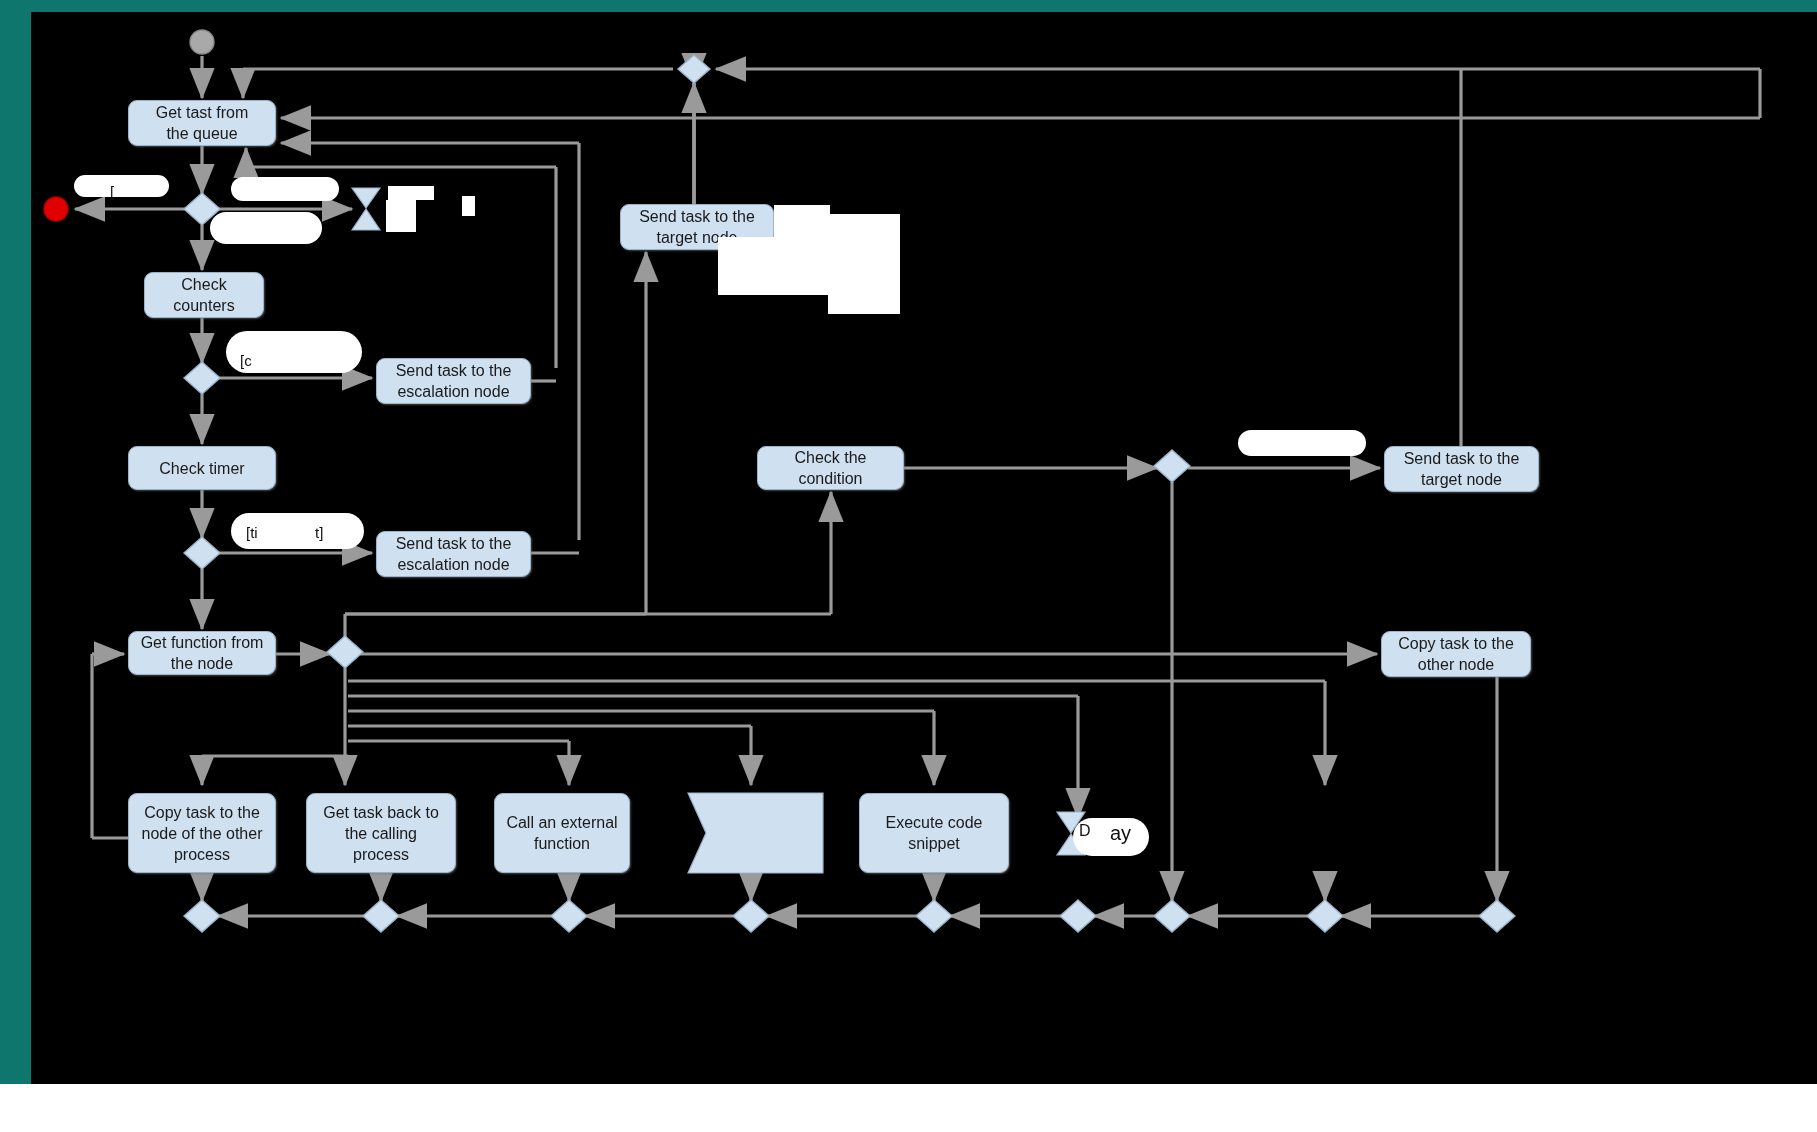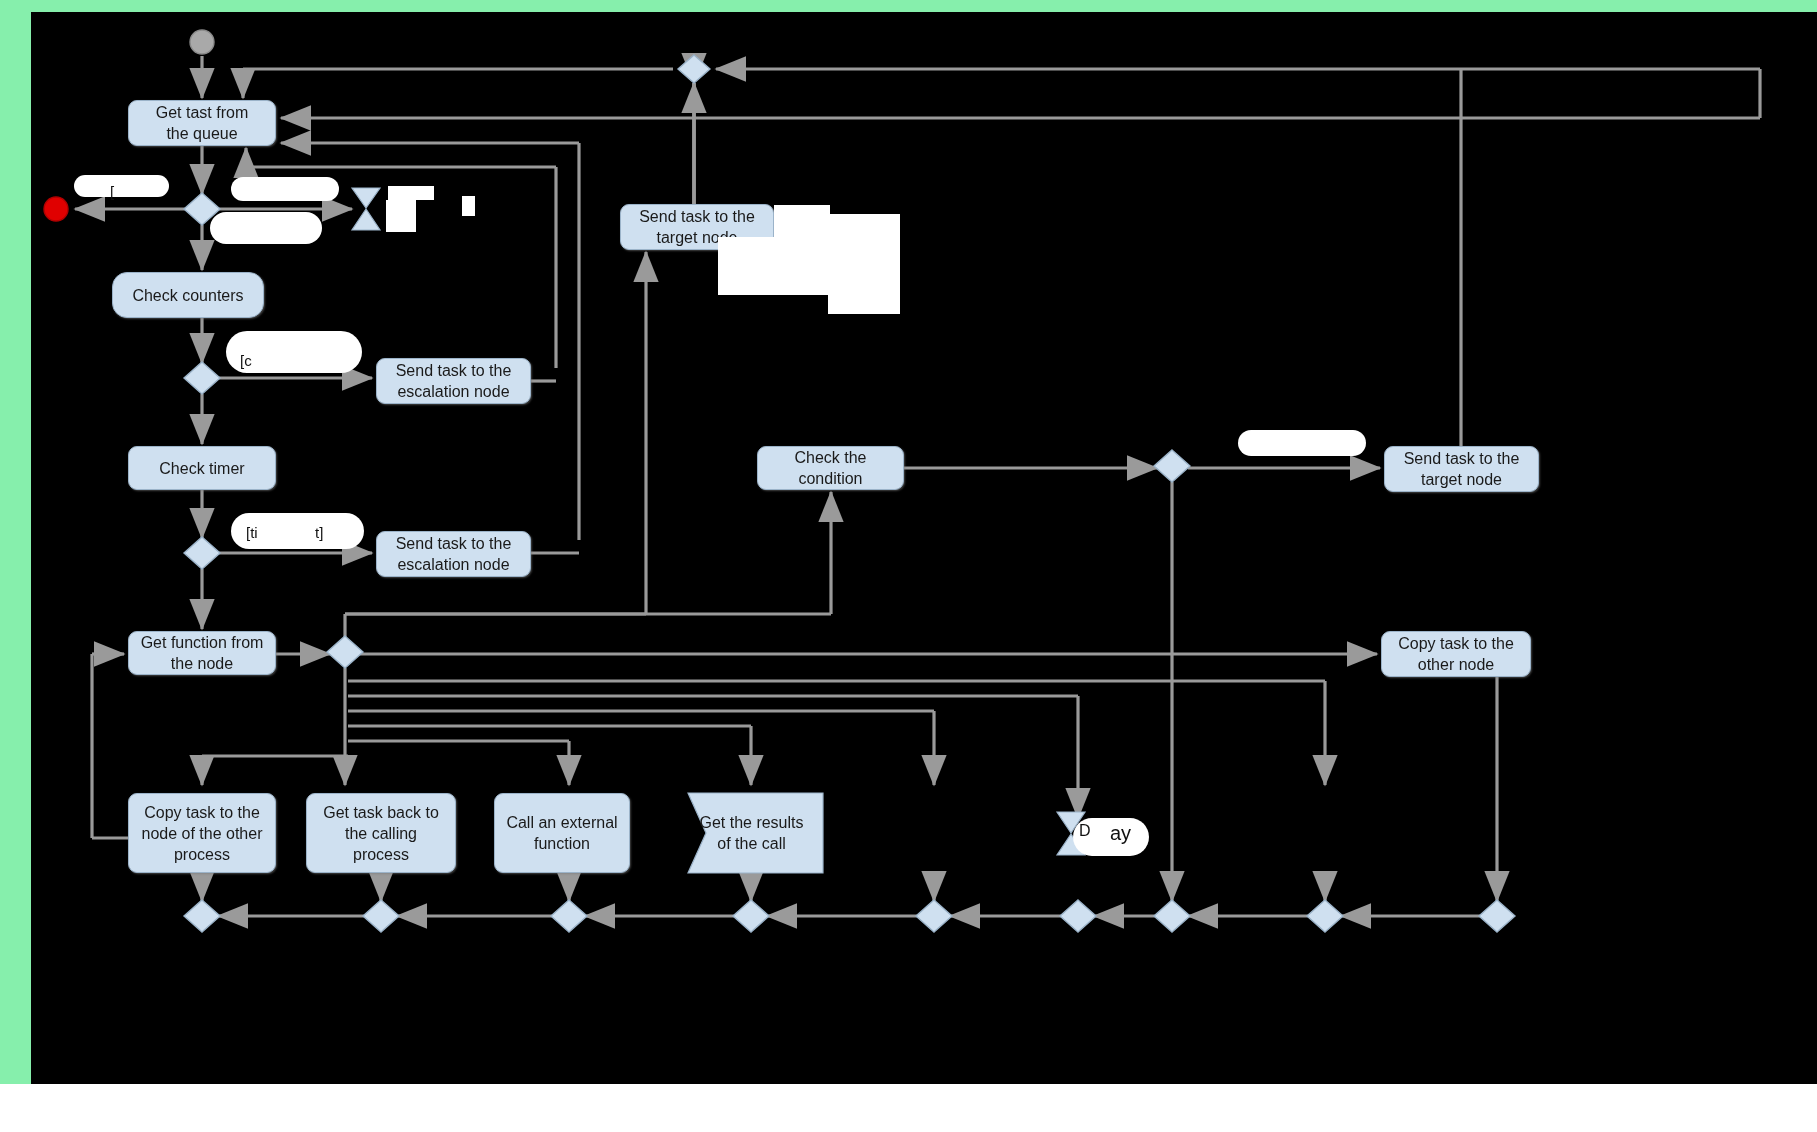--- a/index.html
+++ b/index.html
@@ -1,17 +1,17 @@
 <!DOCTYPE html>
 <html><head>
 <meta charset="utf-8">
 <style>
   html,body{margin:0;padding:0;background:#ffffff;}
   body{font-family:"Liberation Sans", sans-serif;}
-  #stage{position:relative;width:1817px;height:1132px;background:#86efac;overflow:hidden;}
+  #stage{position:relative;width:1817px;height:1132px;background:#0f766e;overflow:hidden;}
   #canvas{position:absolute;left:0;top:0;width:1817px;height:1132px;}
   .node{
     position:absolute;
     background:#cfe0f0;
     border:1px solid #9bb3c9;
     border-radius:9px;
     color:#1a1a1a;
     font-size:16px;
     line-height:21px;
     display:flex;
@@ -193,21 +193,21 @@
     <path d="M688,793 L823,793 L823,873 L688,873 L706,833 Z" fill="#cfe0f0" stroke="#9bb3c9" stroke-width="1.2"></path>
 
     <rect x="0" y="1084" width="1817" height="48" fill="#ffffff"></rect>
   </svg>
 
   <div class="node" style="left:128px;top:100px;width:148px;height:46px;">
     <span style="white-space:pre-line">Get tast from
 the queue</span>
   </div>
 
-  <div class="node" style="left:112px;top:272px;width:152px;height:46px;border-radius:15px;">
+  <div class="node" style="left:144px;top:272px;width:120px;height:46px;">
     <span style="white-space:pre-line">Check counters</span>
   </div>
 
   <div class="node" style="left:376px;top:358px;width:155px;height:46px;">
     <span style="white-space:pre-line">Send task to the
 escalation node</span>
   </div>
 
   <div class="node" style="left:128px;top:446px;width:148px;height:44px;">
     <span style="white-space:pre-line">Check timer</span>
@@ -251,25 +251,25 @@
   <div class="node" style="left:306px;top:793px;width:150px;height:80px;">
     <span style="white-space:pre-line">Get task back to
 the calling process</span>
   </div>
 
   <div class="node" style="left:494px;top:793px;width:136px;height:80px;">
     <span style="white-space:pre-line">Call an external
 function</span>
   </div>
 
-  <div class="node accept" style="left:680px;top:793px;width:143px;height:80px;">
-    <span class="accept-txt" style="white-space:pre-line">Get the results
-of the call</span>
-  </div>
-
+
+  <div class="node" style="left:859px;top:793px;width:150px;height:80px;">
+    <span style="white-space:pre-line">Execute code
+snippet</span>
+  </div>
 
   <div style="position:absolute;left:1082px;top:822px;font-size:16px;color:#111;z-index:20;">Delay</div>
 
 
   <div class="guard" style="left:88px;top:180px;">[            ]</div>
   <div class="guard" style="left:240px;top:350px;">[c            ]</div>
   <div class="guard" style="left:248px;top:522px;">[ti        t]</div>
 
   <div class="redact r" style="left:74px;top:175px;width:95px;height:22px;"></div>
   <div class="redact r" style="left:231px;top:177px;width:108px;height:24px;"></div>

